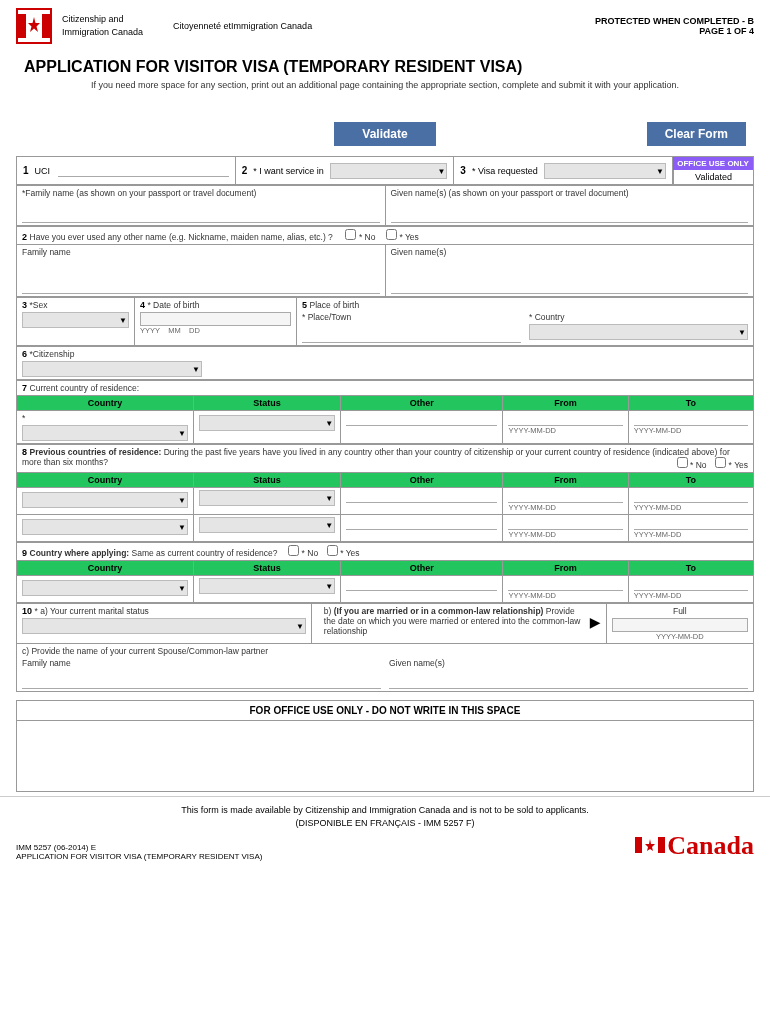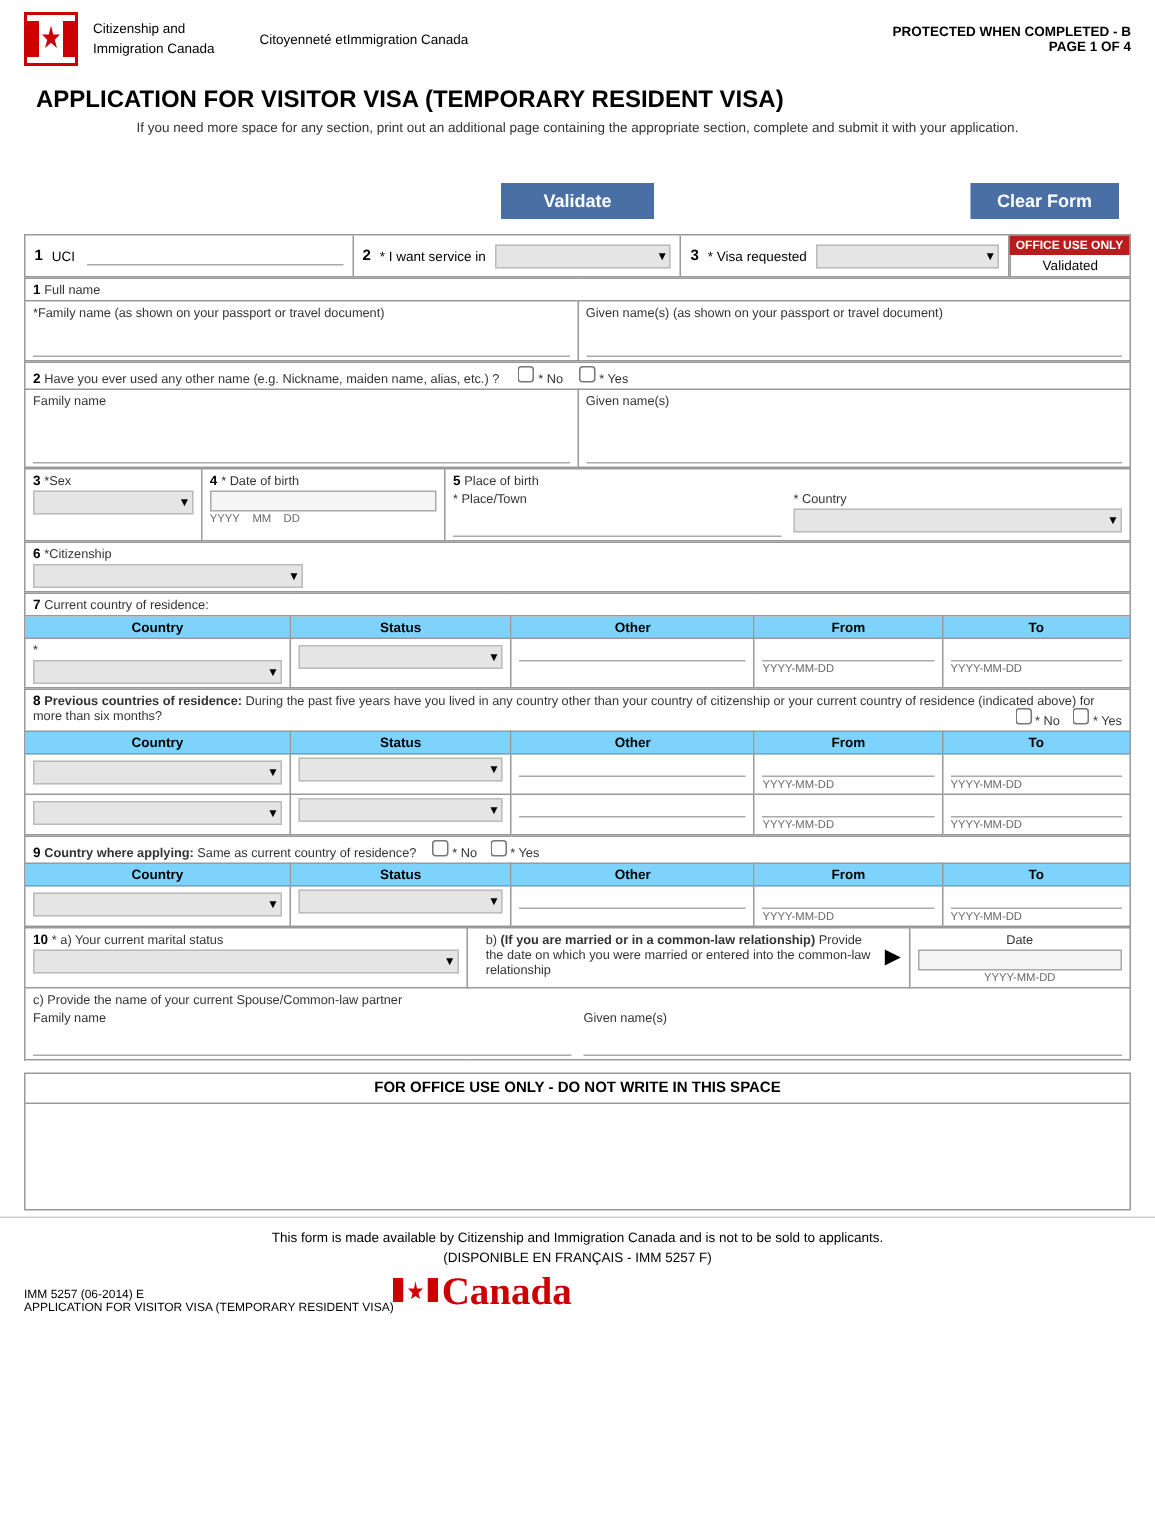--- a/index.html
+++ b/index.html
@@ -126,21 +126,21 @@
     }
     .uci-num {
       font-weight: bold;
       margin-right: 6px;
       font-size: 10px;
     }
     .uci-label {
       font-size: 9px;
     }
     .office-use-box {
-      background: #b91c1c;
+      background: #8b5cf6;
       color: #fff;
       font-size: 8px;
       font-weight: bold;
       text-align: center;
       padding: 2px 4px;
       min-width: 80px;
     }
     .office-validated {
       font-size: 9px;
       text-align: center;
@@ -191,21 +191,21 @@
       padding: 1px 2px;
     }
     .date-hint {
       font-size: 7.5px;
       color: #666;
     }
     .col-header {
       font-size: 9px;
       font-weight: bold;
       text-align: center;
-      background: #7dd3fc;
+      background: #22c55e;
     }
     input[type="checkbox"] {
       width: 11px;
       height: 11px;
     }
     
     .office-use-bottom {
       border: 1px solid #999;
       margin-top: 8px;
       min-height: 80px;
@@ -223,20 +223,21 @@
       border-top: 1px solid #ccc;
       margin-top: 4px;
     }
     .footer-text {
       text-align: center;
       font-size: 9px;
       margin-bottom: 3px;
     }
     .footer-bottom {
       display: flex;
+      justify-content: space-between;
       align-items: flex-end;
     }
     .footer-form-id {
       font-size: 8px;
     }
     .canada-logo {
       font-size: 26px;
       font-weight: bold;
       color: #cc0000;
       font-family: serif;
@@ -336,26 +337,20 @@
       </div>
       <div style="display:flex; flex-direction:column; min-width:80px;">
         <div class="office-use-box">OFFICE USE ONLY</div>
         <div class="office-validated">Validated</div>
       </div>
     </div>
 
 
     <table class="form-table" style="margin-top:0;">
       <tbody>
-          <tr>
-        <td colspan="2" style="background:#fff; padding:2px 5px;">
-          <span class="field-num">1</span>
-          <span class="field-label"> Full name</span>
-        </td>
-      </tr>
       <tr>
         <td style="width:50%;">
           <div class="field-label">*Family name  (as shown on your passport or travel document)</div>
           <input type="text" class="form-input" style="margin-top: 12px;">
         </td>
         <td style="width:50%;">
           <div class="field-label">Given name(s)  (as shown on your passport or travel document)</div>
           <input type="text" class="form-input" style="margin-top: 12px;">
         </td>
       </tr>
@@ -647,21 +642,21 @@
         </td>
         <td style="width:40%; vertical-align:top;padding-left:12px;">
           <div style="display:flex; align-items:flex-start; gap:4px;">
             <div style="flex:1;">
               <span class="field-label">b) <strong>(If you are married or in a common-law relationship)</strong> Provide the date on which you were married or entered into the common-law relationship</span>
             </div>
             <div style="font-size:14px; margin-top:8px;">▶</div>
           </div>
         </td>
         <td style="width:20%; vertical-align:top; text-align:center;">
-          <div class="field-label">Date</div>
+          <div class="field-label">Full</div>
           <input type="text" class="form-input-box" style="margin-top: 2px;">
           <div class="date-hint">YYYY-MM-DD</div>
         </td>
       </tr>
       <tr>
         <td colspan="3">
           <div class="field-label">c) Provide the name of your current Spouse/Common-law partner</div>
           <div style="display:flex; gap:8px; margin-top:2px;">
             <div style="flex:1;">
               <div class="field-label">Family name</div>

